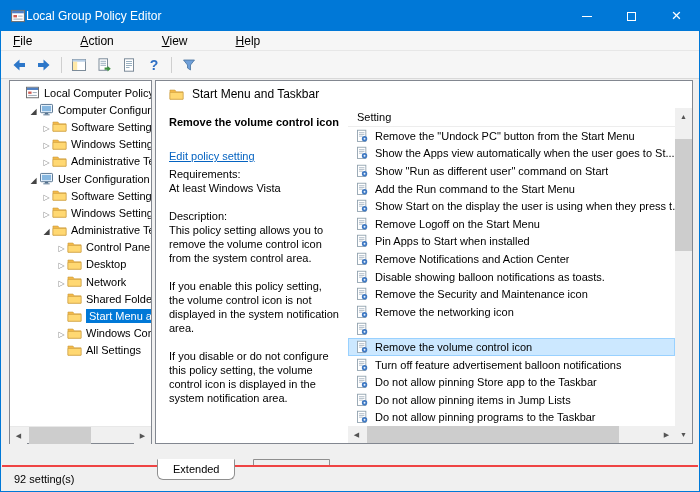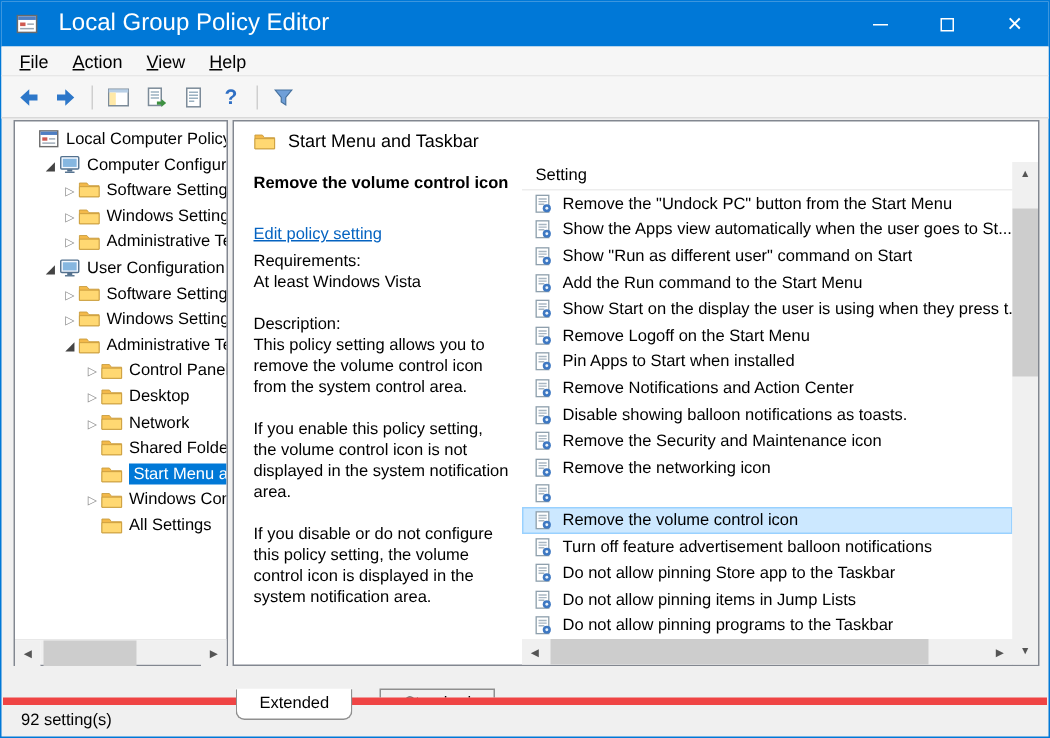--- a/index.html
+++ b/index.html
@@ -4,29 +4,29 @@
 <style>
   * { box-sizing: border-box; margin: 0; padding: 0; }
   html, body { width: 700px; height: 492px; overflow: hidden; }
   body { font-family: "Liberation Sans", sans-serif; background: #fff; position: relative; }
 
   .win { position: absolute; inset: 0; border: 1px solid #0078d7; background: #f0f0f0; }
 
   
   .titlebar { position: absolute; top: 0; left: 0; right: 0; height: 30px; background: #0078d7; display: flex; align-items: center; color: #fff; }
   .app-icon { width: 16px; height: 16px; margin-left: 9px; flex: none; }
-  .title-text { margin-left: 13px; font-size: 16px; }
+  .title-text { margin-left: 0; font-size: 12px; }
   .caption { margin-left: auto; display: flex; height: 100%; }
   .cap-btn { width: 45px; height: 100%; display: flex; align-items: center; justify-content: center; }
   .glyph-min { width: 10px; height: 1px; background: #fff; }
   .glyph-max { width: 9px; height: 9px; border: 1px solid #fff; }
   .glyph-close::before { content: "×"; font-size: 17px; line-height: 1; color: #fff; }
 
   
-  .menubar { position: absolute; top: 30px; left: 0, right: 0; left: 0; right: 0; height: 20px; background: #f6f6f6; border-bottom: 1px solid #e7e7e7; display: flex; align-items: center; padding-left: 4px; }
+  .menubar { position: absolute; top: 30px; left: 0, right: 0; left: 0; right: 0; height: 20px; background: #f6f6f6; border-bottom: 1px solid #e7e7e7; display: flex; align-items: center; padding-left: 4px; gap: 32px; }
   .menu-item { font-size: 12px; padding: 2px 8px; color: #000; }
 
   
   .toolbar { position: absolute; top: 50px; left: 0; right: 0; height: 28px; background: #f6f6f6; border-bottom: 1px solid #d9d9d9; display: flex; align-items: center; padding-left: 6px; gap: 1px; }
   .tool { width: 24px; height: 22px; display: flex; align-items: center; justify-content: center; }
   .tool svg { width: 16px; height: 16px; }
   .tsep { width: 1px; height: 16px; background: #cfcfcf; margin: 0 4px; }
   .help-q::before { content: "?"; color: #2f6fc4; font-weight: bold; font-size: 14px; }
 
   
@@ -68,21 +68,21 @@
   .vthumb { position: absolute; left: 0; right: 0; top: 14px; height: 112px; background: #cdcdcd; }
   .rp-hscroll { position: absolute; left: 192px; right: 17px; bottom: 0; height: 17px; display: flex; background: #f0f0f0; }
   .hthumb { position: absolute; top: 0; height: 17px; left: 2px; width: 86%; background: #cdcdcd; }
 
   
   .tabstrip { position: absolute; left: 156px; top: 458px; height: 24px; display: flex; align-items: flex-start; gap: 15px; }
   .tab { font-size: 11px; padding: 3px 15px 4px; border: 1px solid #8f8f8f; border-radius: 0 0 6px 6px; background: #f0f0f0; margin-right: 3px; color: #000; }
   .tab.active { background: #fff; border-top-color: #fff; z-index: 2; }
 
   
-  .statusbar { position: absolute; left: 1px; right: 1px; bottom: 1px; height: 25px; background: #f0f0f0; border-top: 5px solid #ef4444; display: flex; align-items: center; padding-left: 12px; font-size: 11px; color: #000; }
+  .statusbar { position: absolute; left: 1px; right: 1px; bottom: 1px; height: 25px; background: #f0f0f0; border-top: 2px solid #ef4444; display: flex; align-items: center; padding-left: 12px; font-size: 11px; color: #000; }
 
   u { text-decoration: underline; }
 </style>
 </head>
 <body>
 
 <svg style="position:absolute;width:0;height:0" aria-hidden="true">
   <defs>
     <symbol id="i-folder" viewBox="0 0 16 16">
       <path d="M1 3.2 h5.3 l1.5 1.9 H15 V13 H1 Z" fill="#f3b94a" stroke="#c79a3b" stroke-width="0.6"></path>

